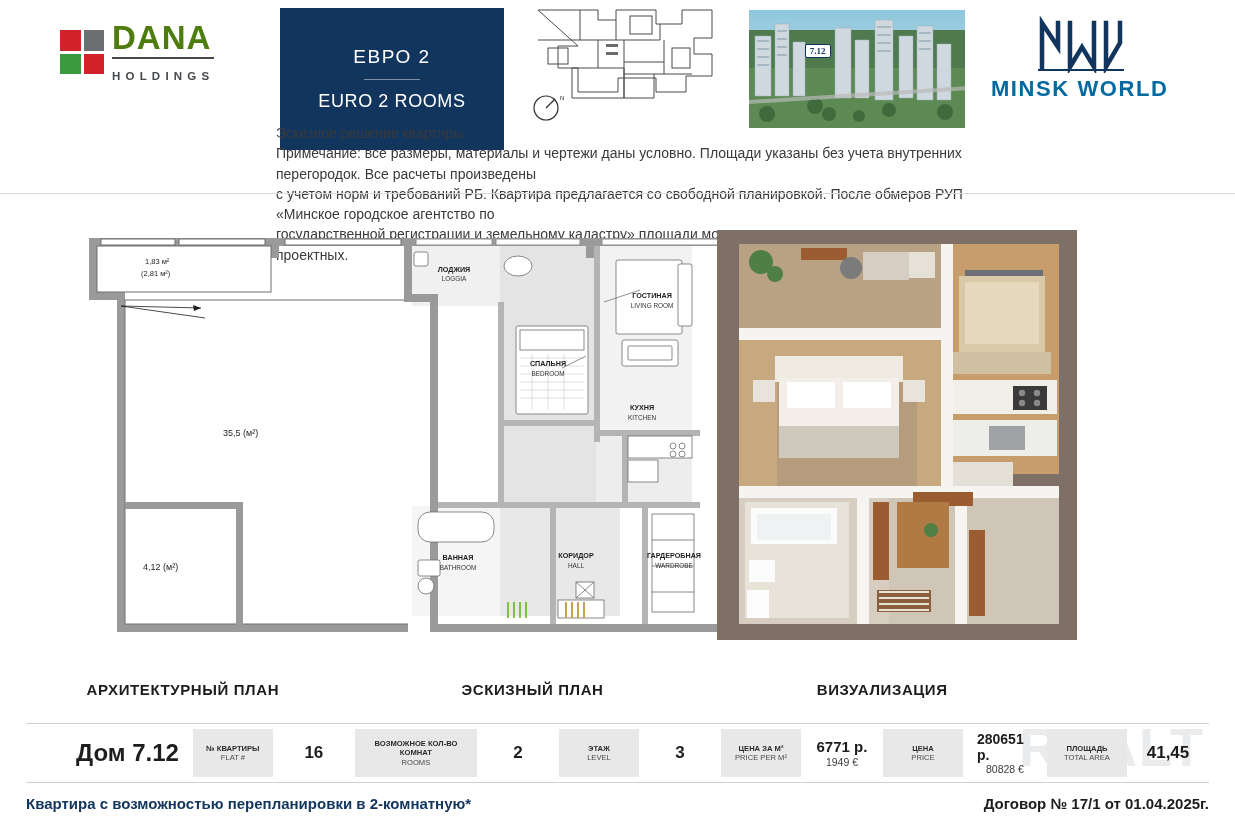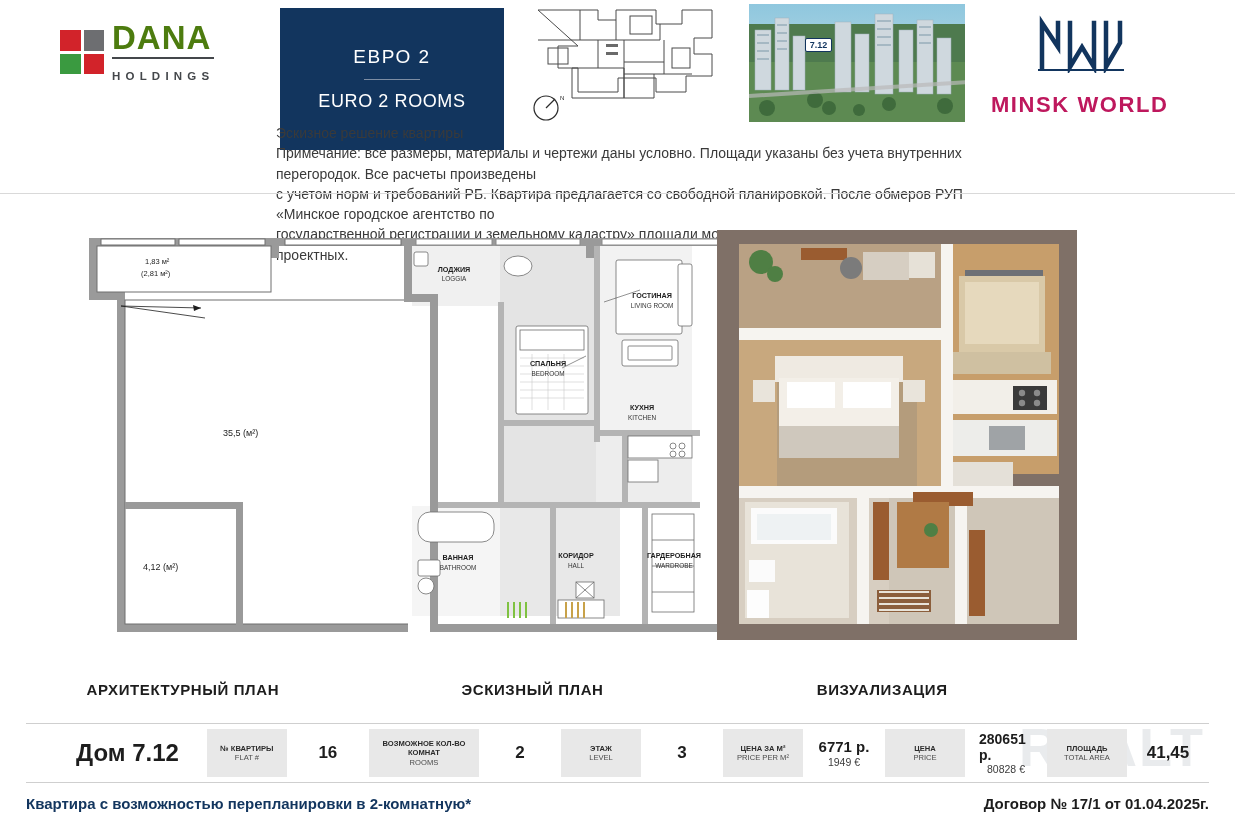--- a/index.html
+++ b/index.html
@@ -54,41 +54,42 @@
   .keyplan{
     width:215px;height:120px;
     margin-left:16px;
     position:relative;
   }
   .keyplan svg{display:block;}
 
   .aerial{
     width:220px;height:118px;
     margin-left:14px;
-    margin-top:0;
+    margin-top:6px;
     position:relative;
     overflow:hidden;
     background:#c2410c;
+    font-family:Liberation Serif, serif;
   }
   .aerial .badge{
     position:absolute;left:56px;top:34px;
     background:#ffffff;color:#12355e;
     font-size:9px;font-weight:bold;
     padding:1px 4px;border-radius:2px;
     border:1px solid #12355e;
     z-index:5;
   }
   .mw-logo{
     margin-left:auto;
     width:235px;
     text-align:center;
     margin-top:8px;
   }
   .mw-mark{height:62px;display:flex;align-items:center;justify-content:center;}
-  .mw-name{font-size:22px;font-weight:bold;color:#be185d;letter-spacing:1.6px;margin-top:18px;}
+  .mw-name{font-size:22px;font-weight:bold;color:#0369a1;letter-spacing:1.6px;margin-top:2px;}
 
   
   .note{
     position:absolute;
     left:276px;top:123px;width:700px;
     font-size:14px;line-height:1.45;color:#3a3a3a;
   }
   .hr-top{position:absolute;left:0;top:193px;width:1235px;height:1px;background:#d9d9d9;}
 
   
@@ -107,21 +108,21 @@
 
   
   .hr-spec-top{position:absolute;left:26px;top:723px;width:1183px;height:1px;background:#cfcfcf;}
   .hr-spec-bot{position:absolute;left:26px;top:782px;width:1183px;height:1px;background:#cfcfcf;}
   .specbar{
     position:absolute;left:26px;top:729px;width:1183px;height:48px;
     display:flex;align-items:stretch;
   }
   .house-title{
     font-size:24px;font-weight:bold;color:#1d1d1d;
-    display:flex;align-items:center;padding:0 28px 0 50px;white-space:nowrap;
+    display:flex;align-items:center;padding:0 14px 0 50px;white-space:nowrap;
   }
   .spec-lbl{
     background:#e8e8e8;
     display:flex;flex-direction:column;align-items:center;justify-content:center;
     padding:0 9px;text-align:center;
     font-size:7.6px;font-weight:bold;color:#2b2b2b;line-height:1.25;
     min-width:62px;
   }
   .spec-lbl .en{font-weight:normal;color:#4a4a4a;}
   .spec-val{

